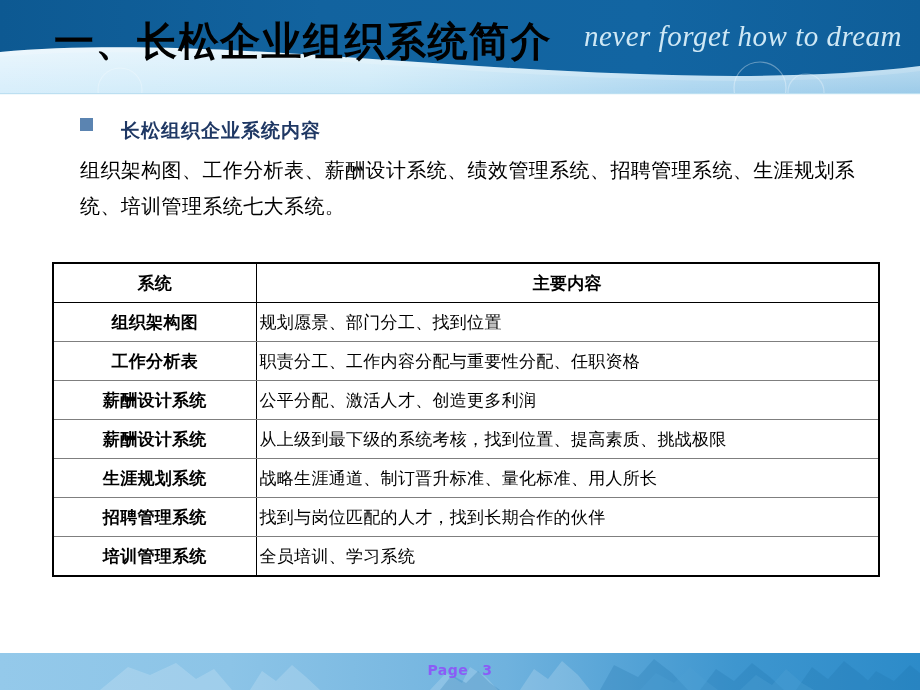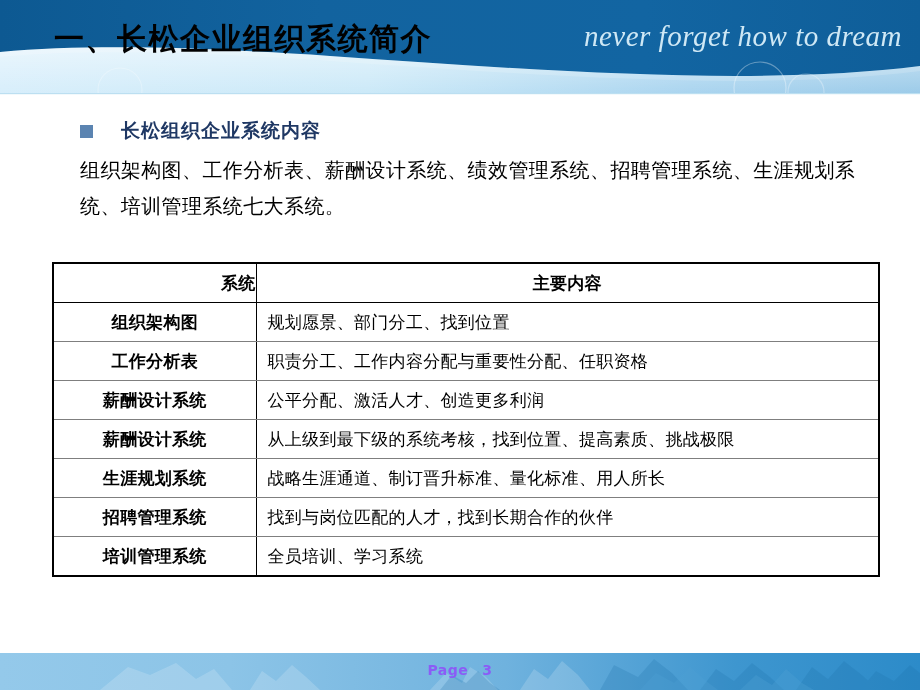--- a/index.html
+++ b/index.html
@@ -36,22 +36,22 @@
     position: absolute;
     left: 0; top: 0;
     width: 920px;
     height: 96px;
     display: block;
   }
   .slide-title {
     position: absolute;
     left: 54px;
     top: 21px;
-    font-family: Liberation Mono, monospace;
-    font-size: 30px;
+    font-family: Liberation Sans, sans-serif;
+    font-size: 40px;
     font-weight: bold;
     color: #000000;
     letter-spacing: 1.5px;
     white-space: nowrap;
     z-index: 5;
     line-height: 40px;
   }
   .tagline {
     position: absolute;
     right: 18px;
@@ -72,21 +72,20 @@
     top: 96px;
     width: 920px;
     height: 556px;
   }
 
   .bullet-row {
     position: absolute;
     left: 56px;
     top: 22px;
     display: flex;
-    align-items: center;
     padding-left: 24px;
   }
   .bullet-marker {
     width: 13px;
     height: 13px;
     background: #5b84b1;
     display: inline-block;
     margin-right: 28px;
     flex: 0 0 auto;
   }
@@ -130,34 +129,34 @@
     border: 1px solid #7f7f7f;
     font-family: "DejaVu Serif", "Liberation Serif", serif;
     font-size: 17px;
     color: #000000;
     height: 38px;
     padding: 0 0;
     letter-spacing: 0.3px;
   }
   .sys-table th {
     font-weight: bold;
-    text-align: right;
+    text-align: center;
     border-bottom: 1.5px solid #000000;
   }
   .sys-table td.col-sys {
     text-align: center;
     font-weight: bold;
     border-right: 1.5px solid #000000;
   }
   .sys-table th.col-sys {
     border-right: 1.5px solid #000000;
   }
   .sys-table td.col-desc {
     text-align: left;
-    padding-left: 11px;
+    padding-left: 3px;
   }
   .sys-table th.col-desc {
     text-align: center;
   }
 
   
   .footer {
     position: absolute;
     left: 0;
     top: 653px;

